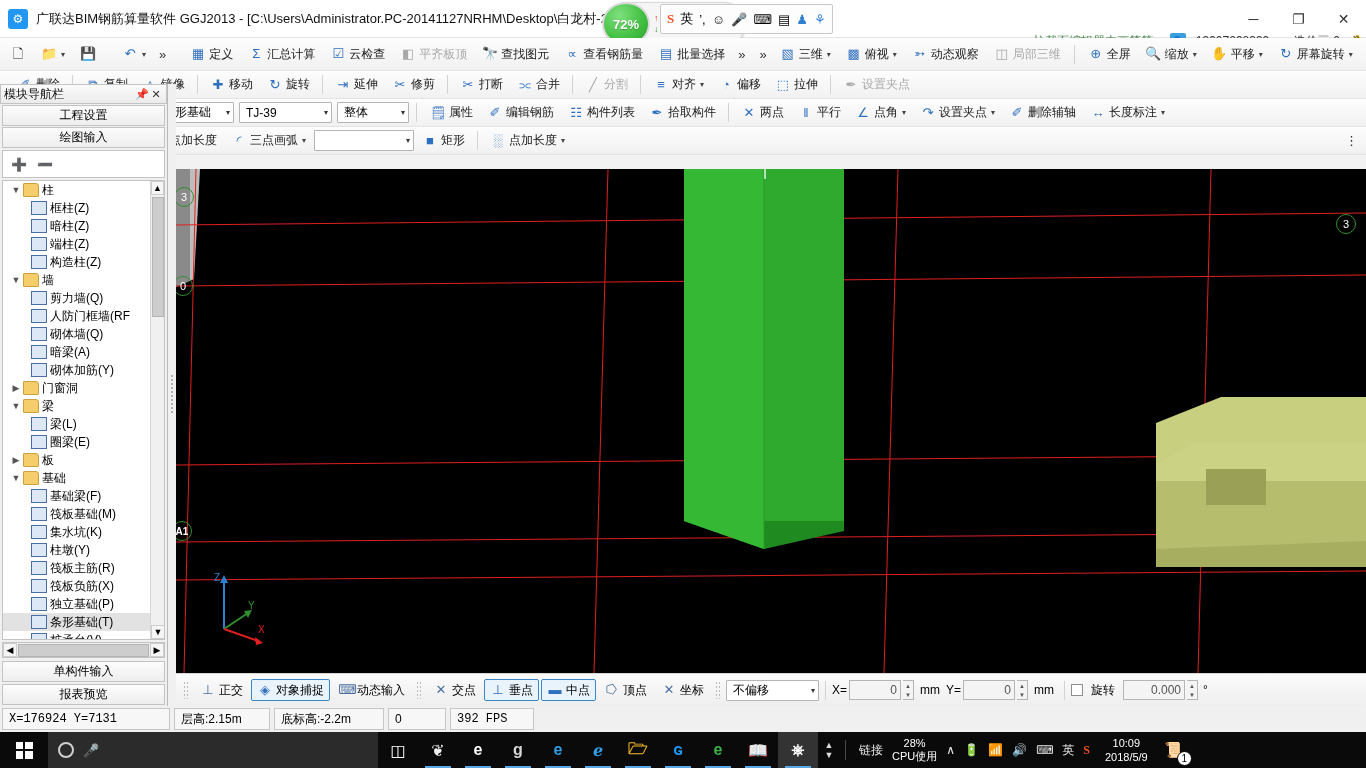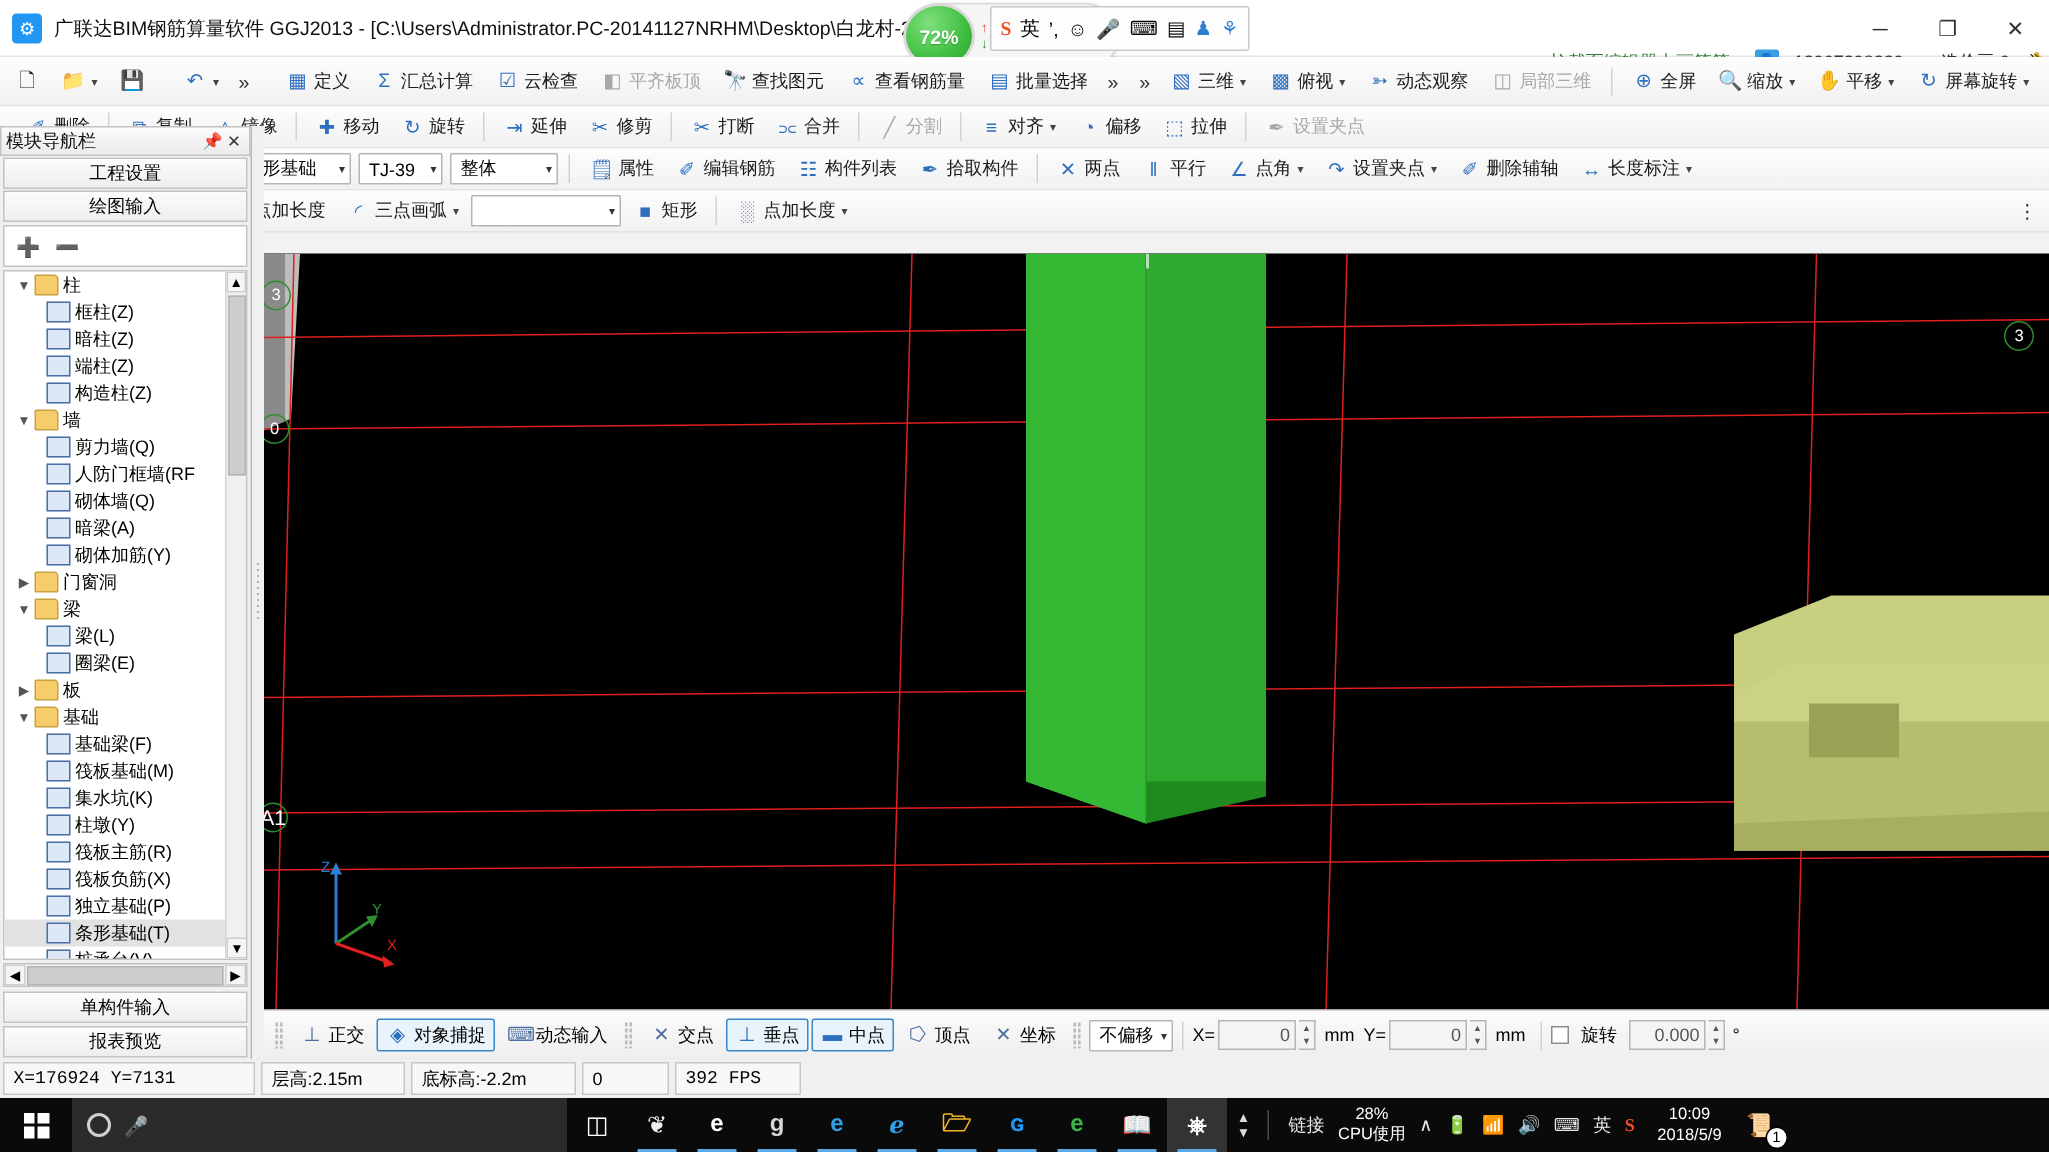--- a/index.html
+++ b/index.html
@@ -93,21 +93,21 @@
   .ic{display:inline-block;width:16px;height:16px;line-height:16px;text-align:center;font-size:13px;}
   .caret{font-size:8px;color:#444;margin-left:1px;}
   .dd-more{font-size:13px;color:#333;padding:0 4px;}
 
   
   .combo{
     height:21px;border:1px solid #b5b5b5;background:#fff;display:flex;align-items:center;
     justify-content:space-between;padding:0 3px 0 6px;font-size:12px;border-radius:1px;
   }
   .combo .caret{color:#333;}
-  .cbw1{width:63px;} .cbw2{width:72px;} .cbw3{width:78px;} .cbw4{width:56px;} .cbw5{width:72px;}
+  .cbw1{width:63px;} .cbw2{width:72px;} .cbw3{width:78px;} .cbw4{width:93px;} .cbw5{width:72px;}
   .cbw6{width:100px;}
 
   
   .leftpanel{position:absolute;left:0;top:84px;width:168px;height:622px;background:#f0f0f0;
     border-right:1px solid #b9b9b9;display:flex;flex-direction:column;}
   .lp-head{height:20px;background:linear-gradient(#fbfbfb,#ebebeb);border:1px solid #c3c3c3;
     display:flex;align-items:center;padding:0 3px;font-size:12px;color:#111;}
   .lp-head .sp{flex:1;}
   .lp-head .pin,.lp-head .x{width:14px;text-align:center;font-size:11px;color:#333;}
   .lp-btn{height:21px;margin:1px 2px 0 2px;background:linear-gradient(#fcfcfc,#eeeeee);
@@ -715,21 +715,21 @@
       <polygon points="980,254 1045,228 1190,228 1190,312 980,312" fill="#c8cf7e"></polygon>
       <polygon points="980,296 1016,274 1190,274 1190,398 980,398" fill="#cbd283"></polygon>
       <polygon points="980,312 1190,312 1190,398 980,398" fill="#b6bd6c"></polygon>
       <rect x="1030" y="300" width="60" height="36" fill="#9aa157"></rect>
       <polygon points="980,380 1190,372 1190,398 980,398" fill="#a7ae5f"></polygon>
     </svg>
 
     <div class="axis-bub" style="left:-2px;top:18px;">3</div>
     <div class="axis-bub" style="left:1160px;top:45px;">3</div>
     <div class="axis-bub" style="left:-3px;top:107px;">0</div>
-    <div class="axis-bub" style="left:-4px;top:366px;font-size:14px;">A1</div>
+    <div class="axis-bub" style="left:-4px;top:352px;font-size:10px;font-weight:bold;">A1</div>
 
     <svg width="80" height="80" style="position:absolute;left:30px;top:400px">
       <line x1="18" y1="60" x2="18" y2="12" stroke="#2f7fd0" stroke-width="2"></line>
       <polygon points="18,6 14,14 22,14" fill="#2f7fd0"></polygon>
       <text x="8" y="12" fill="#2f7fd0" font-size="10" font-family="Liberation Sans">Z</text>
       <line x1="18" y1="60" x2="42" y2="44" stroke="#2f8f2f" stroke-width="2"></line>
       <polygon points="46,41 38,42 42,49" fill="#2f8f2f"></polygon>
       <text x="42" y="40" fill="#2f8f2f" font-size="10" font-family="Liberation Sans">Y</text>
       <line x1="18" y1="60" x2="52" y2="72" stroke="#e02020" stroke-width="2"></line>
       <polygon points="57,74 49,68 50,76" fill="#e02020"></polygon>
@@ -790,21 +790,21 @@
     <span>Y=</span>
     <div class="numfield">0</div>
     <div class="spin">
         <i>▲</i>
         <i>▼</i>
       </div>
     <span style="margin:0 4px">mm</span>
     <div class="sep"></div>
     <div class="cbx"></div>
     <span style="margin:0 6px">旋转</span>
-    <div class="numfield" style="width:51px;">0.000</div>
+    <div class="numfield" style="width:62px;">0.000</div>
     <div class="spin">
         <i>▲</i>
         <i>▼</i>
       </div>
     <span style="margin-left:3px">°</span>
   </div>
 
   <div class="statusbar">
     <div class="stcell" style="width:168px;font-family:'Liberation Mono',monospace;">X=176924  Y=7131</div>
     <div class="stcell" style="width:96px;">层高:2.15m</div>

